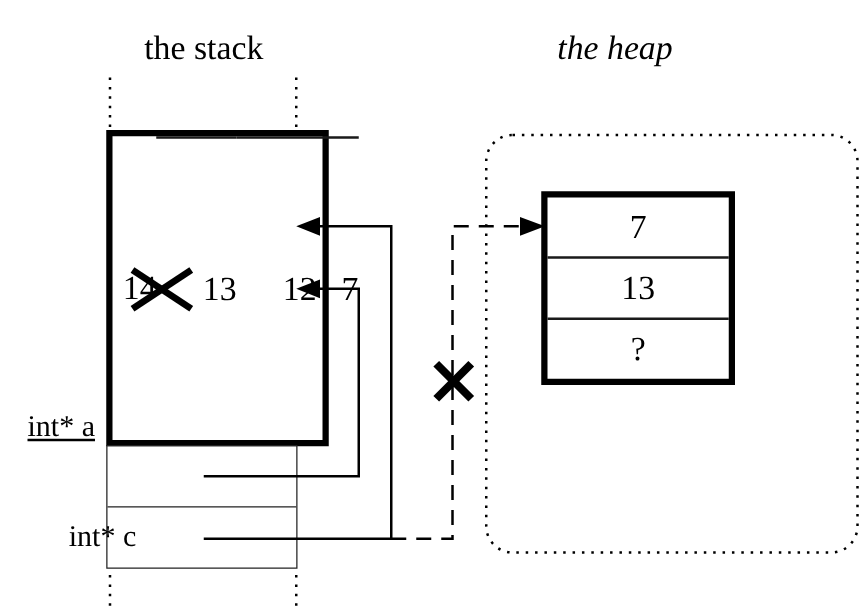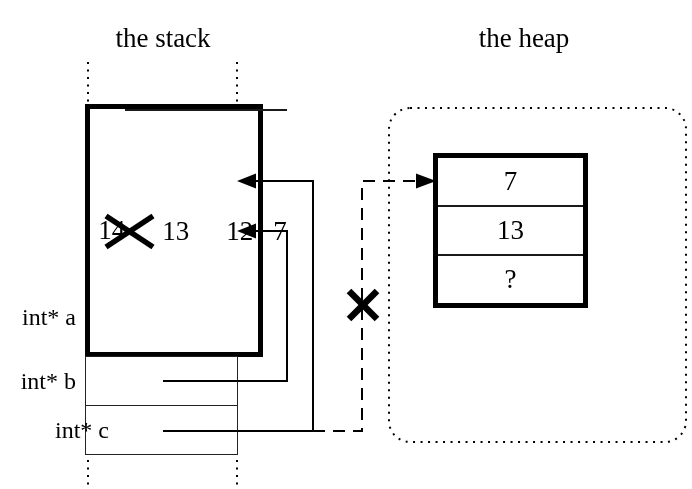--- a/index.html
+++ b/index.html
@@ -19,21 +19,21 @@
   }
   .title {
     position: absolute;
     top: 2px;
     font-size: 27px;
     line-height: 32px;
     text-align: center;
     white-space: nowrap;
   }
   .stack-title { left: 63px;  width: 200px; }
-  .heap-title  { left: 424px; width: 200px; }
+  .heap-title  { left: 392px; width: 200px; font-style: italic; }
 
   
   .stack-box {
     position: absolute;
     left: 85px; top: 84px;
     width: 178px; height: 253px;
     border: 5px solid #000;
     box-sizing: border-box;
     display: flex;
     flex-direction: row;
@@ -67,21 +67,21 @@
   .ptr-label {
     position: absolute;
     left: 0;
     width: 76px;
     height: 30px;
     line-height: 30px;
     font-size: 24px;
     text-align: right;
     white-space: nowrap;
   }
-  .ptr-a { top: 282px; }
+  .ptr-a { top: 307px; text-decoration: underline; }
   .ptr-b { top: 346px; }
   .ptr-c { top: 395px; padding-left: 33px; }
 
   
   .heap-box {
     position: absolute;
     left: 433px; top: 133px;
     width: 155px; height: 155px;
     border: 5px solid #000;
     box-sizing: border-box;
@@ -126,21 +126,20 @@
       <span class="new-val">7</span>
     </div>
   </div>
 
   <div class="stack-ext">
     <div class="e-cell"></div>
     <div class="e-cell"></div>
   </div>
 
   <div class="ptr-label ptr-a">int* a</div>
-  <div class="ptr-label ptr-b">int* b</div>
   <div class="ptr-label ptr-c">int* c</div>
 
   <div class="heap-box">
     <div class="h-cell">
       <span>7</span>
     </div>
     <div class="h-cell">
       <span>13</span>
     </div>
     <div class="h-cell">

